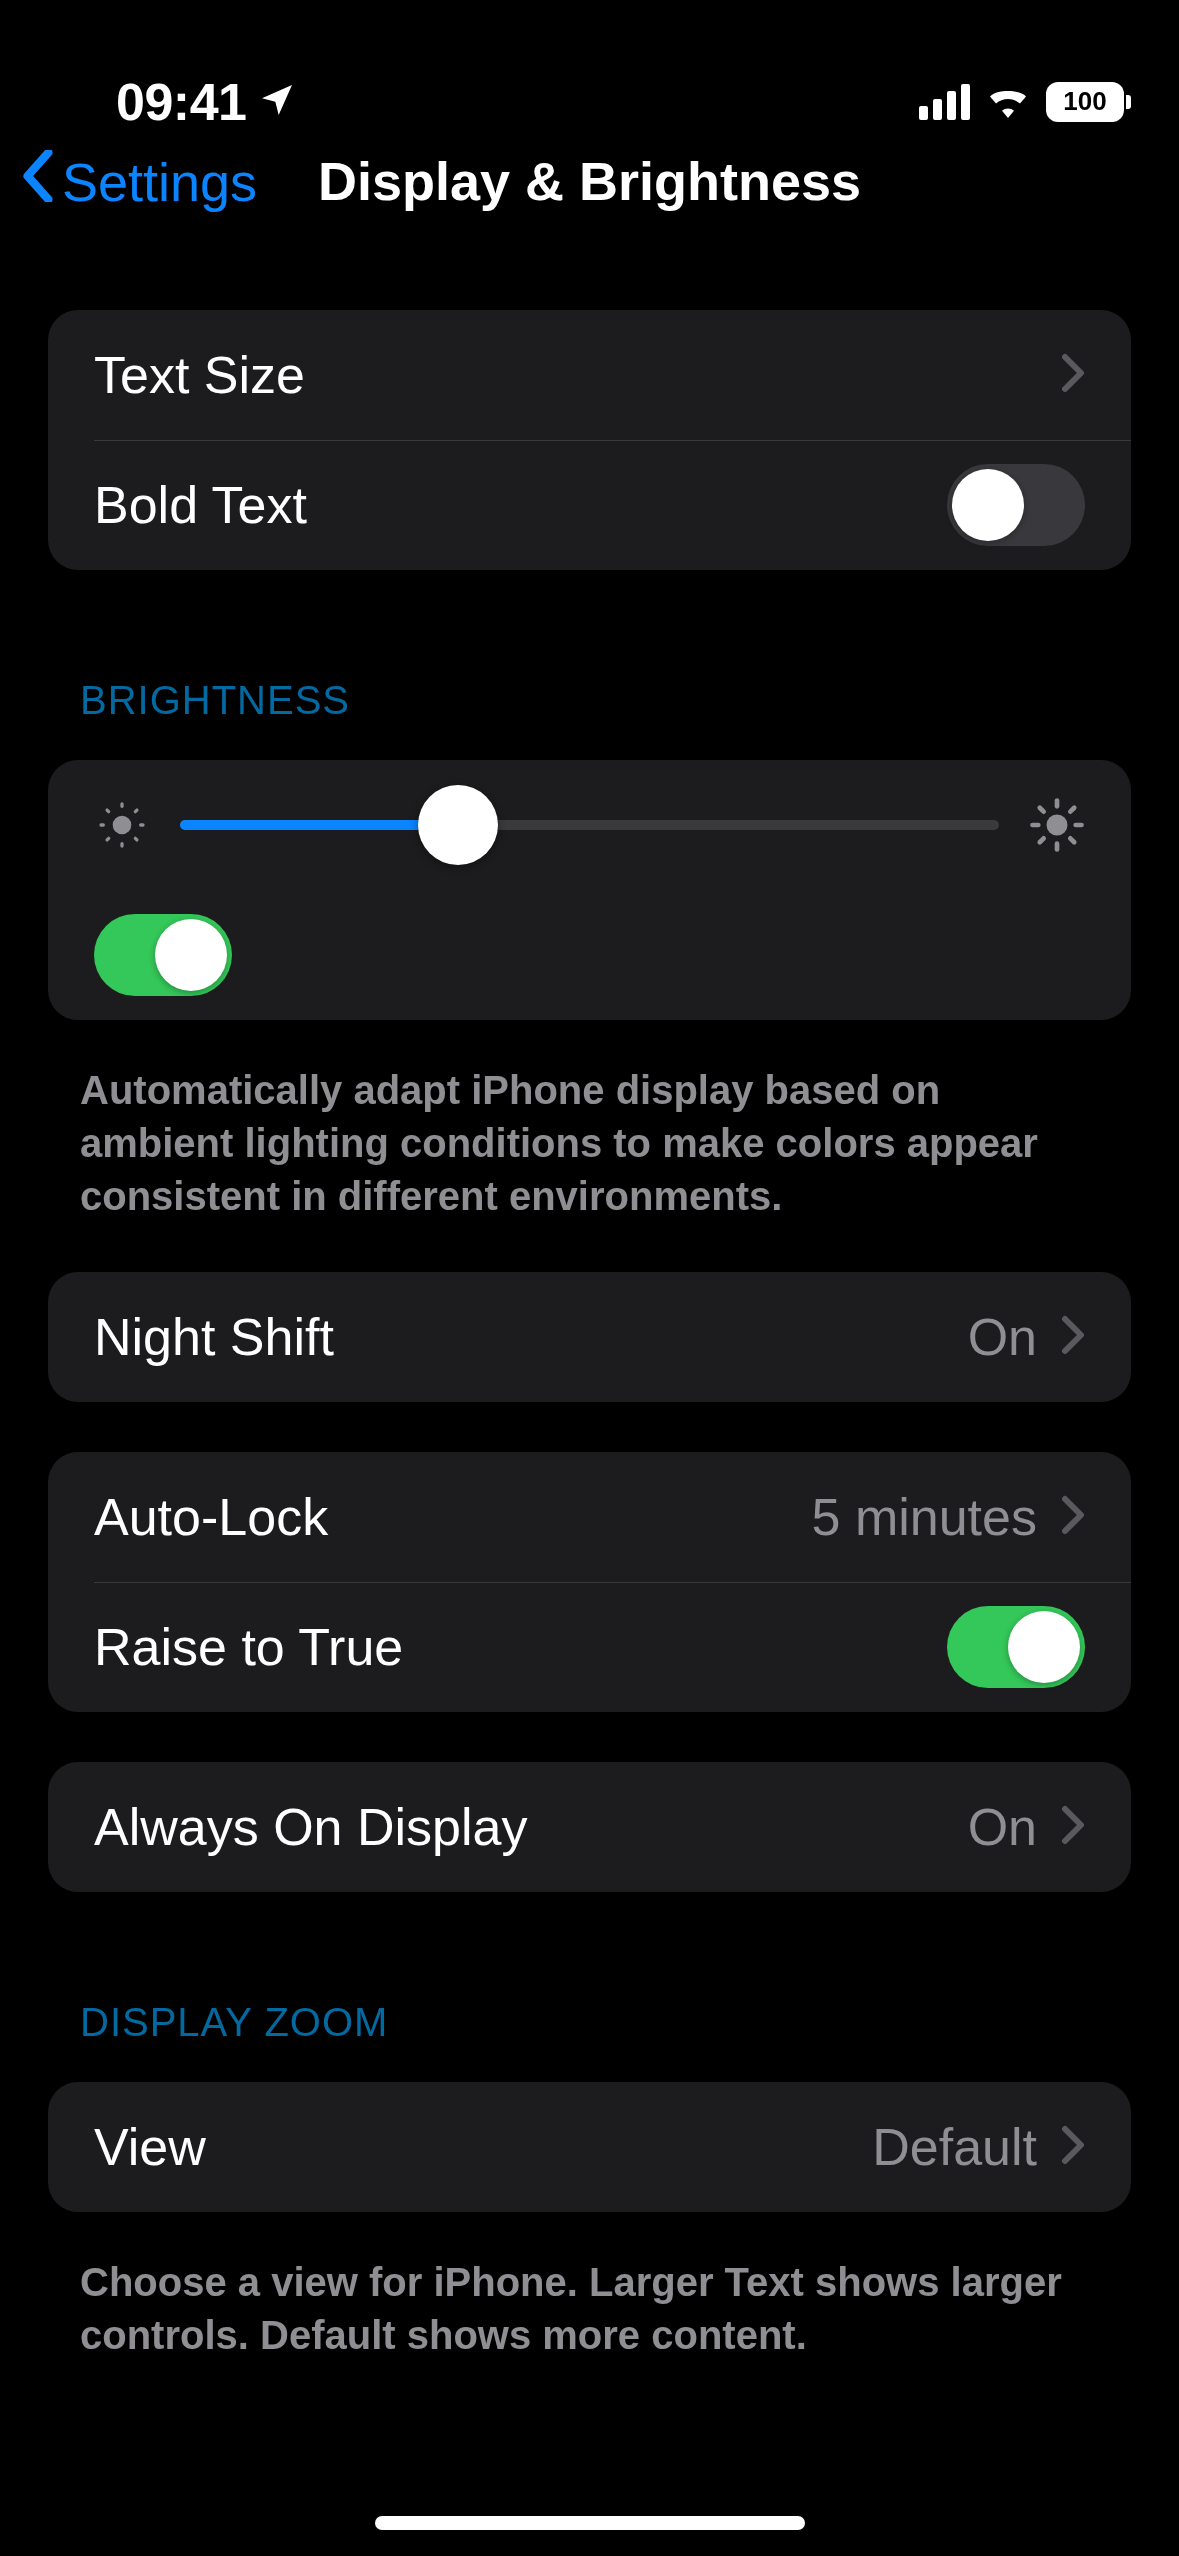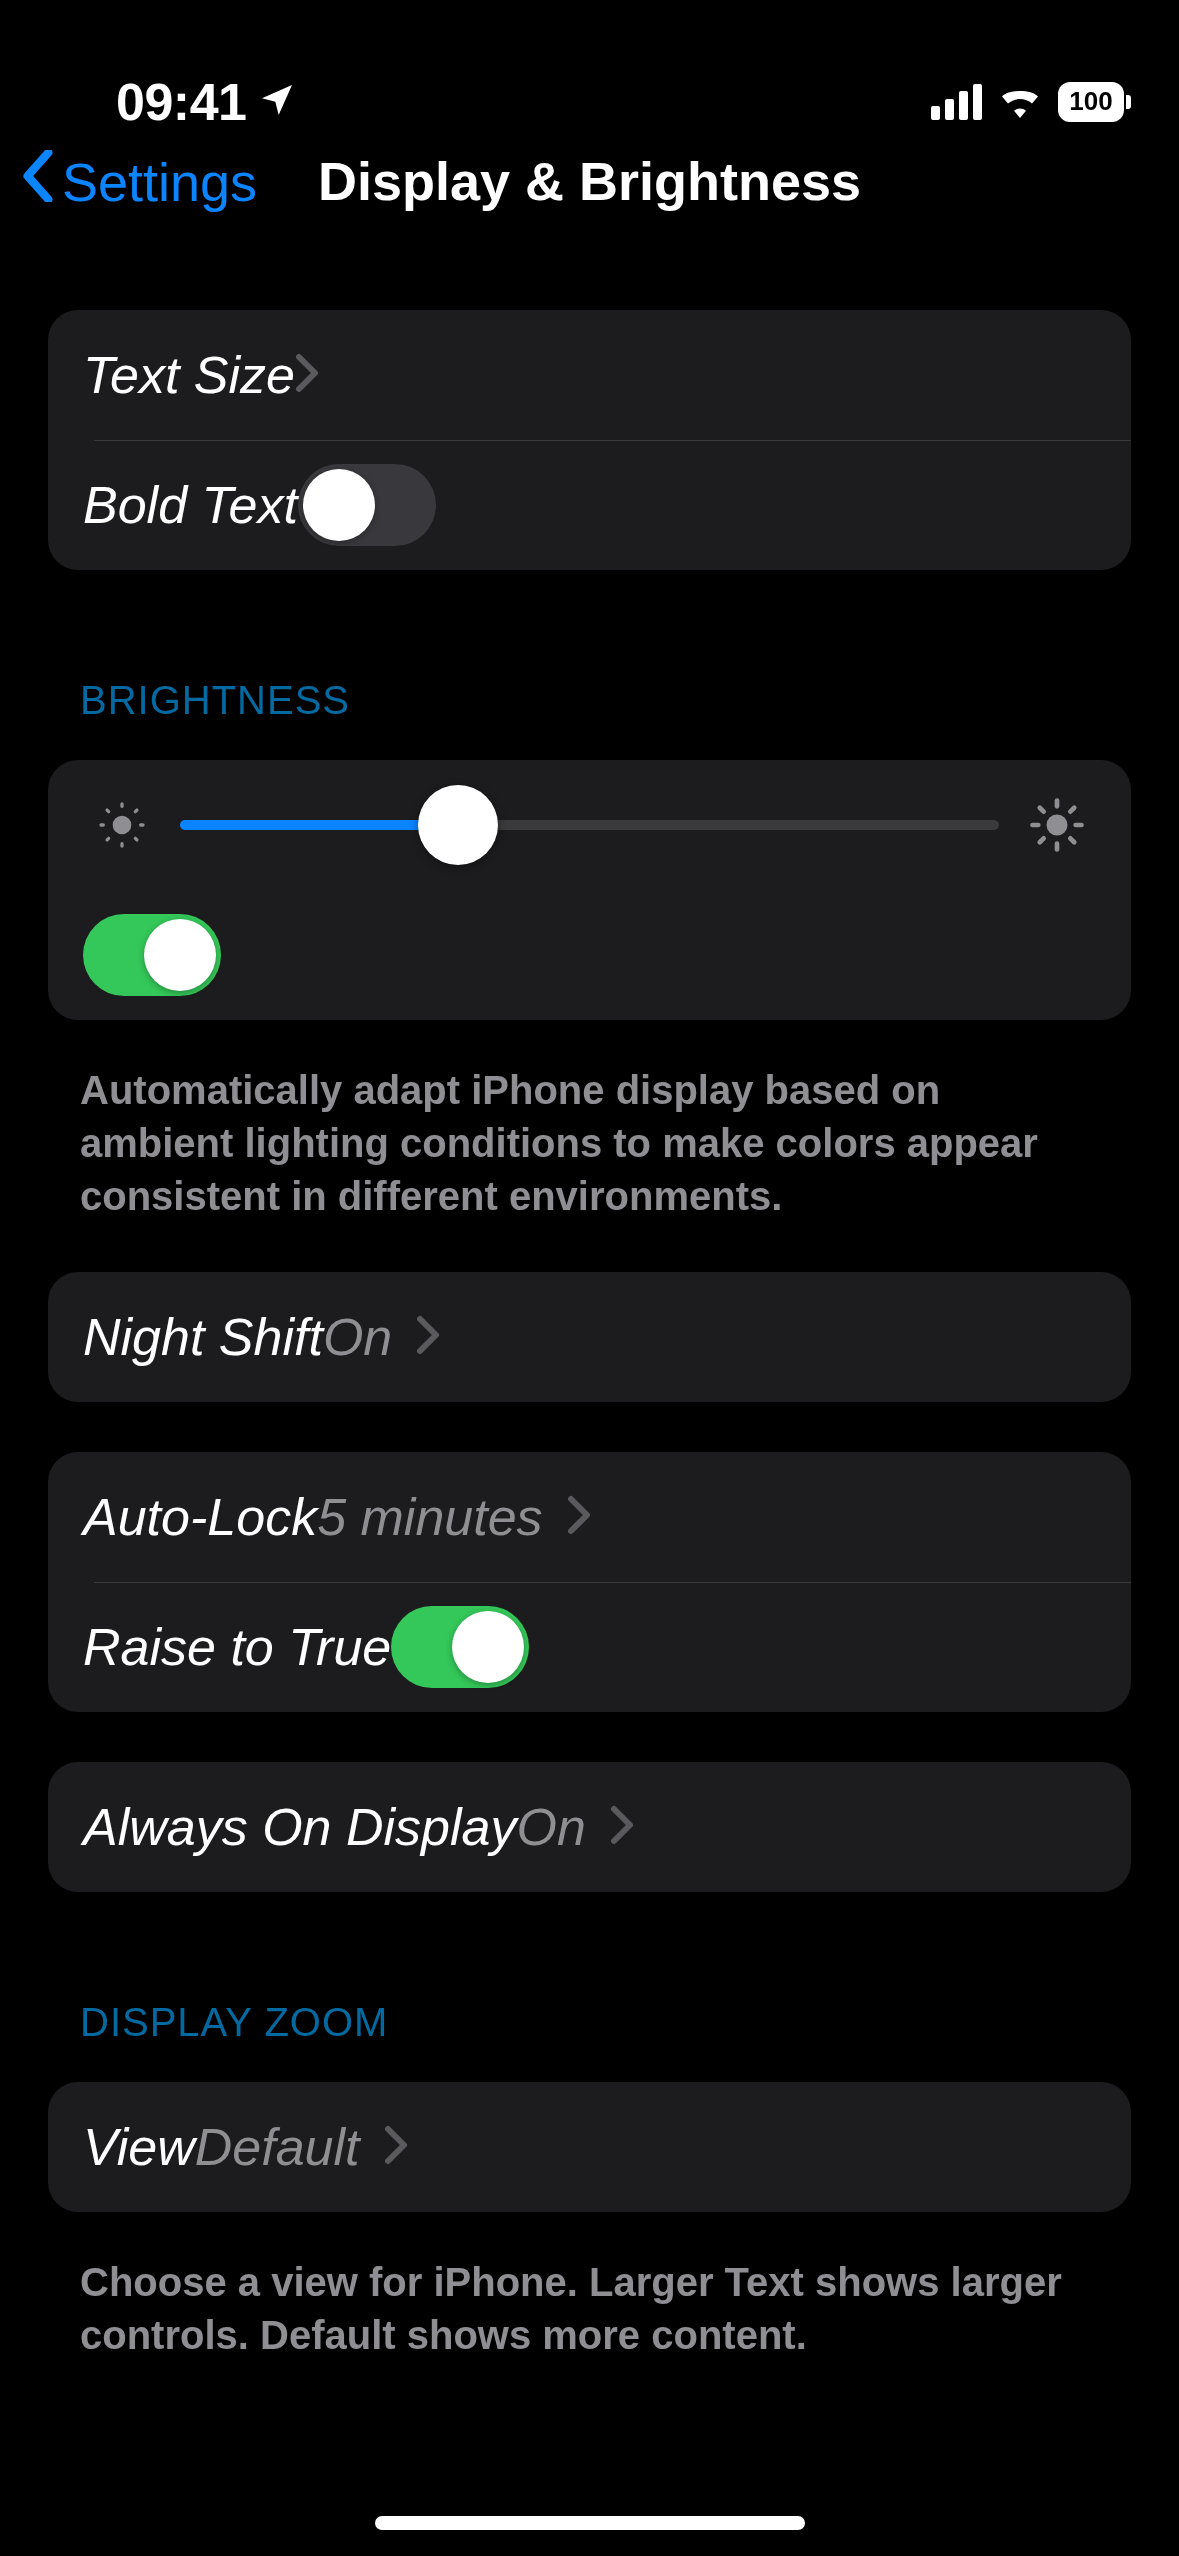--- a/index.html
+++ b/index.html
@@ -10,36 +10,36 @@
   .status-left { display: flex; align-items: center; gap: 10px; font-size: 52px; font-weight: 600; letter-spacing: -0.5px; padding-left: 68px;}
   .status-right { display: flex; align-items: center; gap: 14px; }
   .signal-bars { display: flex; align-items: flex-end; gap: 5px; height: 36px; }
   .signal-bars span { width: 9px; background: #fff; border-radius: 2px; }
   .signal-bars span:nth-child(1){height:14px}
   .signal-bars span:nth-child(2){height:21px}
   .signal-bars span:nth-child(3){height:29px}
   .signal-bars span:nth-child(4){height:36px}
   .wifi-icon svg { width: 48px; height: 36px; }
   .battery { display:flex; align-items:center; }
-  .battery-body { width: 66px; height: 40px; border-radius: 12px; background:#fff; color:#000; font-size:26px; font-weight:700; display:flex; align-items:center; justify-content:center; position: relative;}
+  .battery-body { width: 78px; height: 40px; border-radius: 12px; background:#fff; color:#000; font-size:26px; font-weight:700; display:flex; align-items:center; justify-content:center; position: relative;}
   .battery-cap { width:5px; height:14px; background:#fff; border-radius:0 3px 3px 0; margin-left:2px;}
   
   
   .nav-header { display:flex; align-items:flex-start; height: 140px; padding: 0 20px; position: relative;}
   .back-btn { display:flex; align-items:center; gap:6px; color:#0a84ff; font-size:54px; font-weight:400; }
   .back-chevron svg{ width:36px; height:52px;}
   .nav-title { position:absolute; left:50%; transform:translateX(-50%); font-size:54px; font-weight:600; color:#fff;}
   
   
   .content { padding: 0 48px; }
   .group { background:#1c1c1e; border-radius: 30px; overflow:hidden; margin-bottom: 50px;}
   .section-header { color:#0369a1; font-size:40px; font-weight:400; letter-spacing:1px; text-transform:uppercase; padding: 58px 32px 37px 32px;}
   .section-footer { color:#8e8e93; font-size:40px; font-weight:700; line-height:1.32; padding: 22px 32px 10px 32px; margin-top: -28px; margin-bottom: 40px;}
   
-  .row { display:flex; align-items:center; min-height: 130px; padding: 0 35px; position:relative;font-style:italic;}
+  .row { display:flex; align-items:center; justify-content:space-between; min-height: 130px; padding: 0 46px; position:relative;}
   .row + .row::before { content:""; position:absolute; top:0; left:46px; right:0; height:1px; background:#3a3a3c;}
   .row-label { font-size:52px; font-weight:400; color:#fff;}
   .row-right { display:flex; align-items:center; gap:24px;}
   .row-value { font-size:52px; color:#8e8e93;}
   .chevron svg { width:24px; height:40px; }
   
   
   .toggle { width:138px; height:82px; border-radius:41px; position:relative; transition: background .15s;}
   .toggle.off { background:#39393d;}
   .toggle.on  { background:#34c759;}

